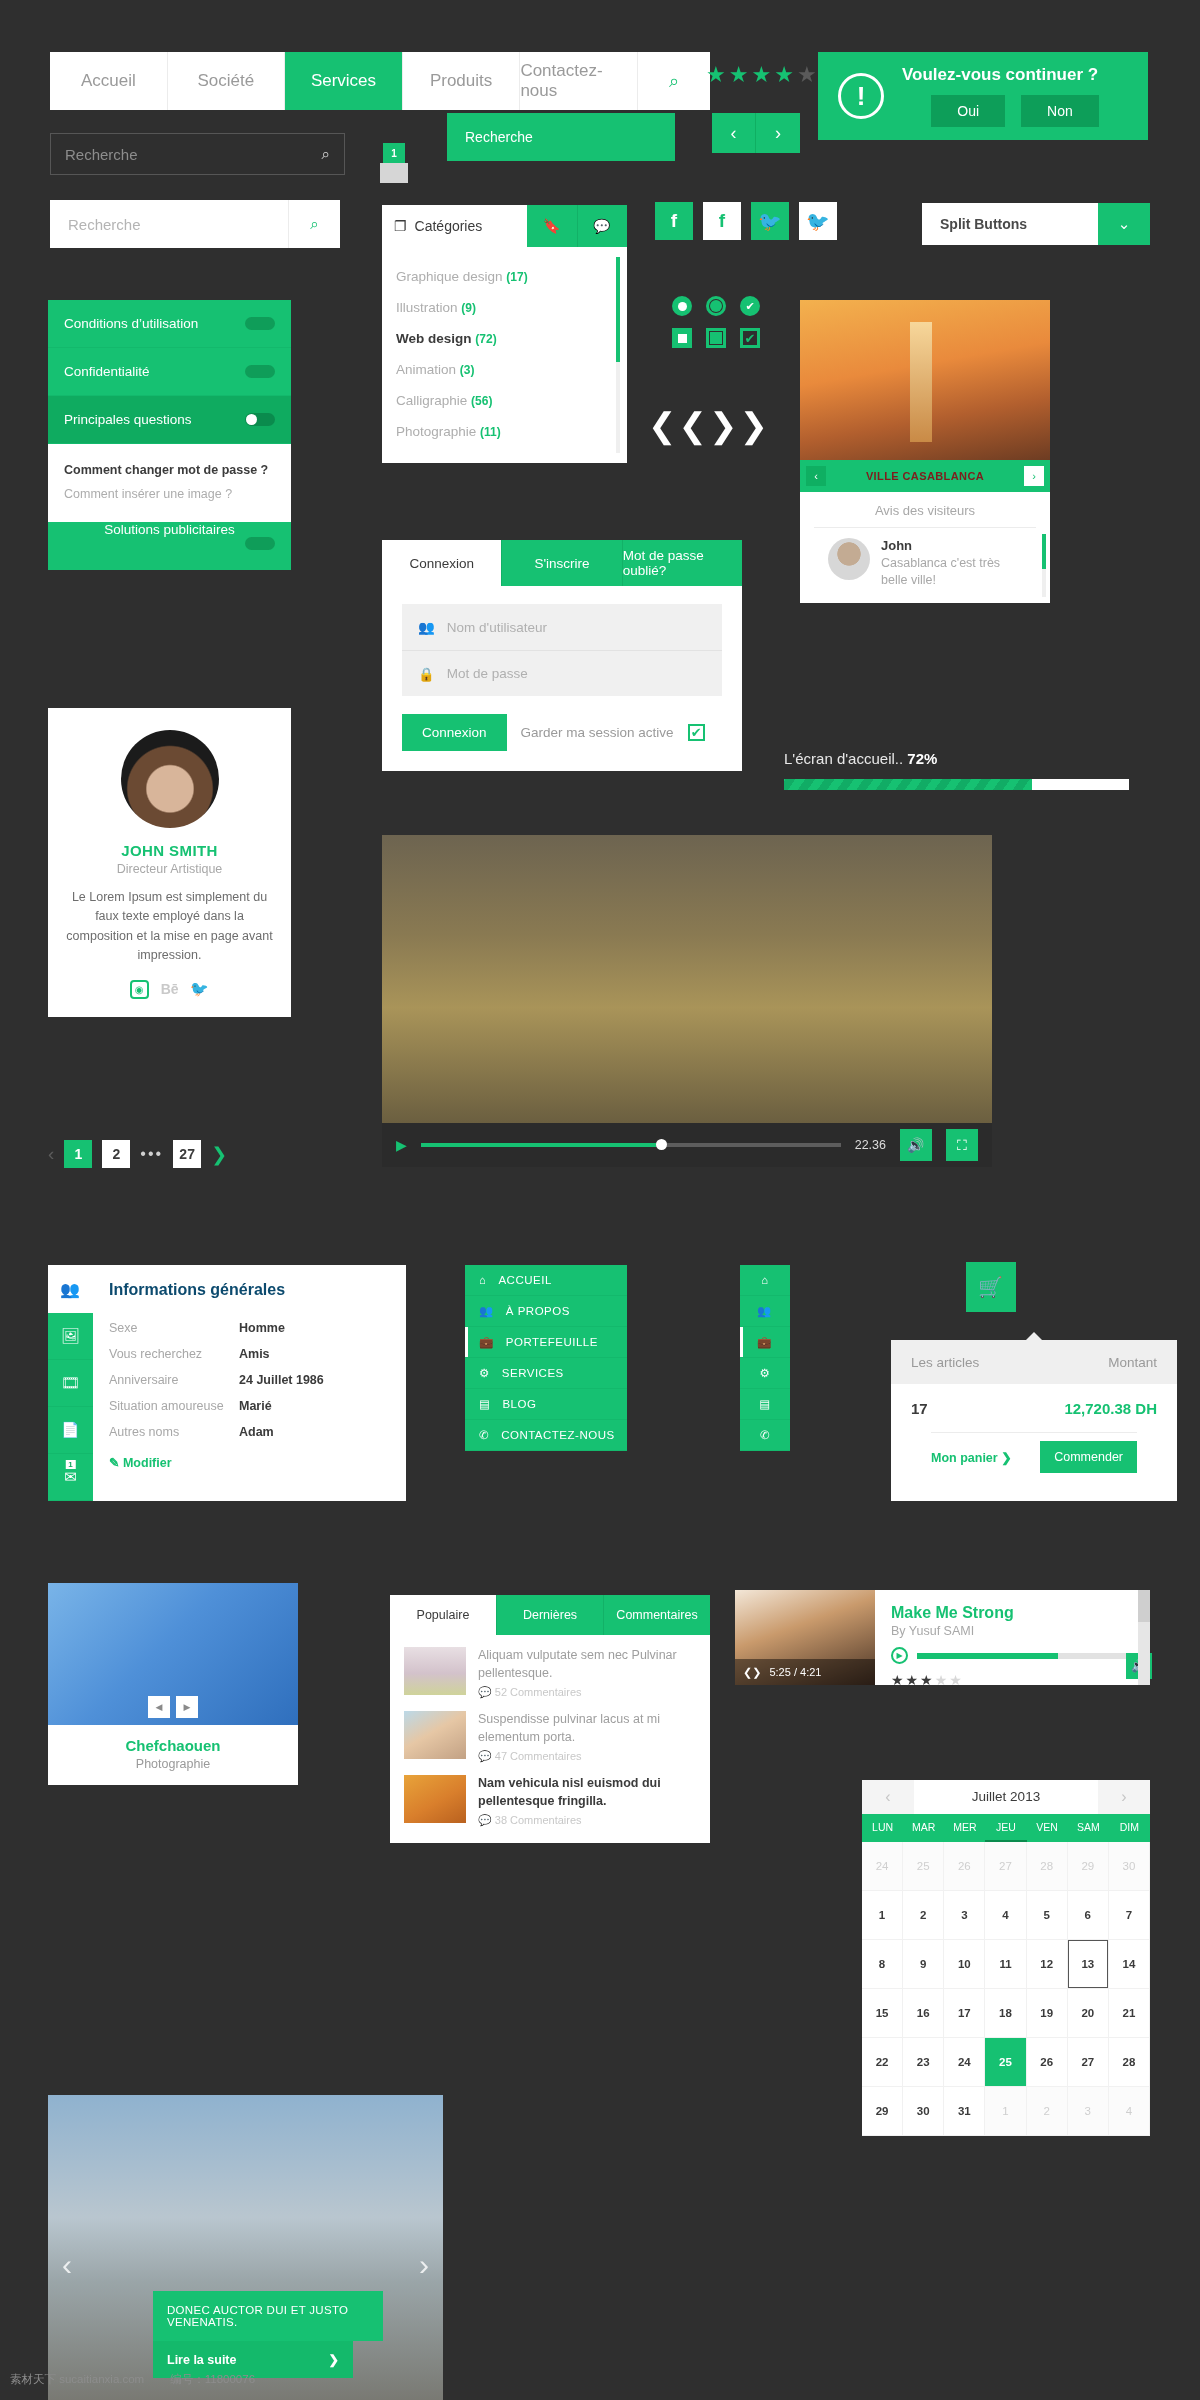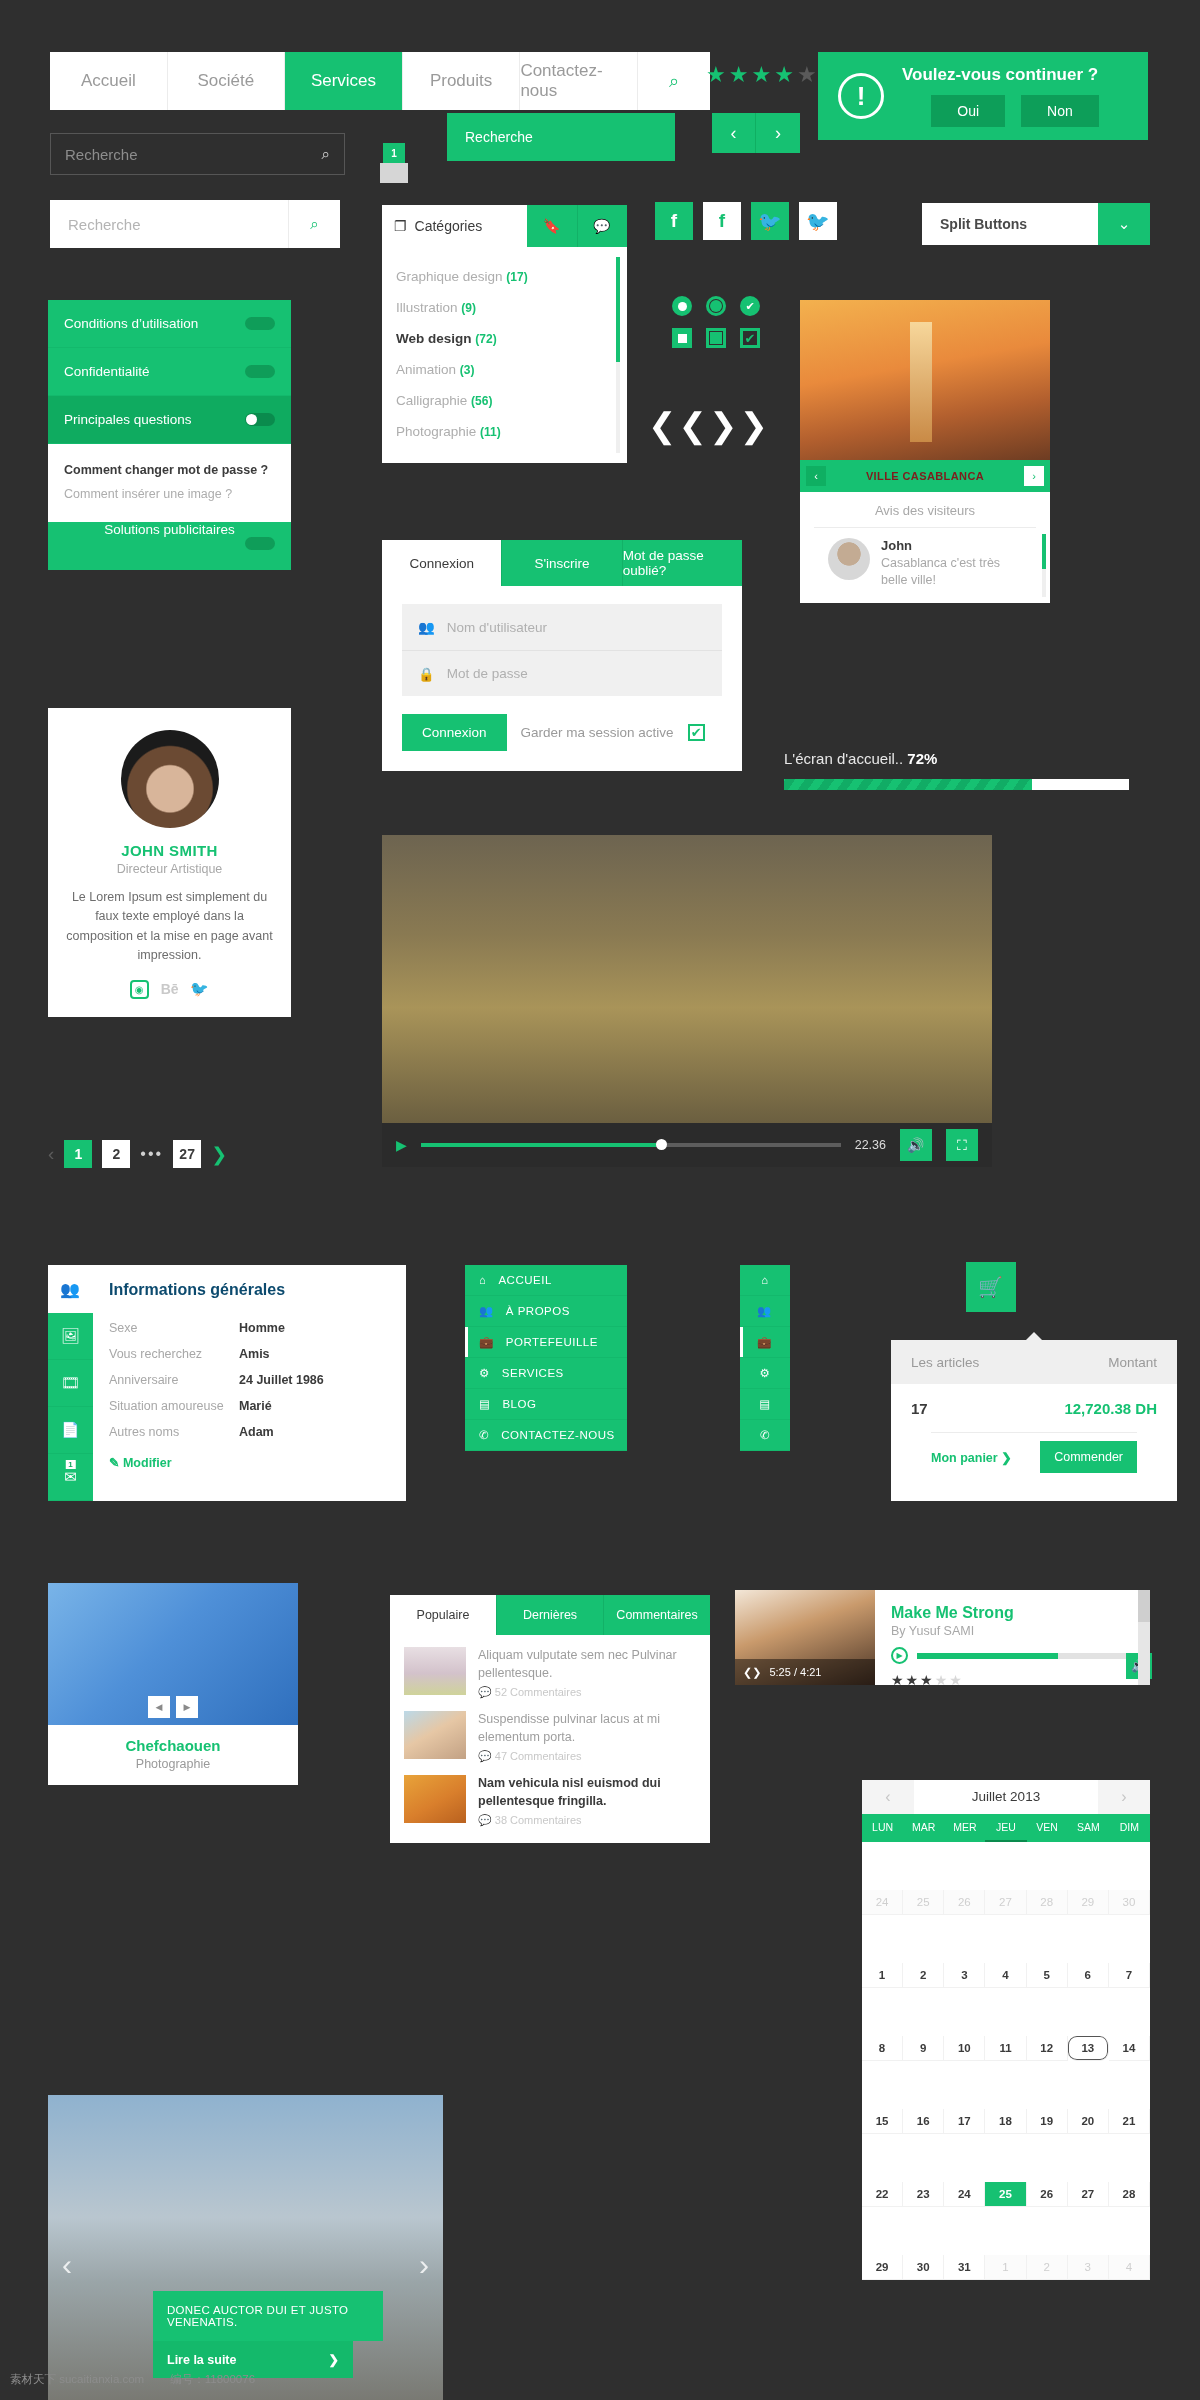--- a/index.html
+++ b/index.html
@@ -278,25 +278,25 @@
   
   #cal { left:862px; top:1780px; width:288px; background:#fff; }
   #cal .ch { height:34px; background:#f4f4f4; display:flex; align-items:center; }
   #cal .ch .a { width:52px; text-align:center; color:#c6c6c6; font-size:16px; }
   #cal .ch .m { flex:1; text-align:center; background:#fff; line-height:34px; font-size:13.5px;
      color:#3b3b3b; }
   #cal .dow { display:grid; grid-template-columns:repeat(7,1fr); background:#16c172; }
   #cal .dow div { text-align:center; color:#fff; font-size:10.5px; padding:7px 0; }
   #cal .dow div.on { border-bottom:2px solid #0a8b4d; }
   #cal .grid { display:grid; grid-template-columns:repeat(7,1fr); }
-  #cal .grid div { text-align:center; font-size:11.5px; padding:6px 0; color:#3b3b3b;
-     font-weight:bold; border-right:1px solid #f1f1f1; border-bottom:1px solid #f1f1f1;margin-top:48px; }
+  #cal .grid div { text-align:center; font-size:11.5px; padding:18px 0; color:#3b3b3b;
+     font-weight:bold; border-right:1px solid #f1f1f1; border-bottom:1px solid #f1f1f1; }
   #cal .grid div.mut { color:#cfcfcf; font-weight:normal; background:#fbfbfb; }
   #cal .grid div.sel { background:#16c172; color:#fff; }
-  #cal .grid div.tod { box-shadow:inset 0 0 0 1px #555;border-radius:9px; }
+  #cal .grid div.tod { box-shadow:inset 0 0 0 1px #555; }
 
   
   #hero { left:48px; top:2000px; width:395px; height:340px; position:relative;
     background:linear-gradient(180deg,#8fb2cf 0%,#b9c6cf 36%,#9aa5a8 55%,#6f6c63 100%); }
   #hero .ar { position:absolute; top:50%; transform:translateY(-50%); color:rgba(255,255,255,.8);
      font-size:30px; }
   #hero .cap { position:absolute; left:105px; top:196px; width:230px; }
   #hero .cap .t { background:#16c172; color:#fff; font-size:11.5px; padding:13px 14px;
      letter-spacing:.3px; }
   #hero .cap .b { background:#14b96b; color:#fff; font-size:12.5px; font-weight:bold;

